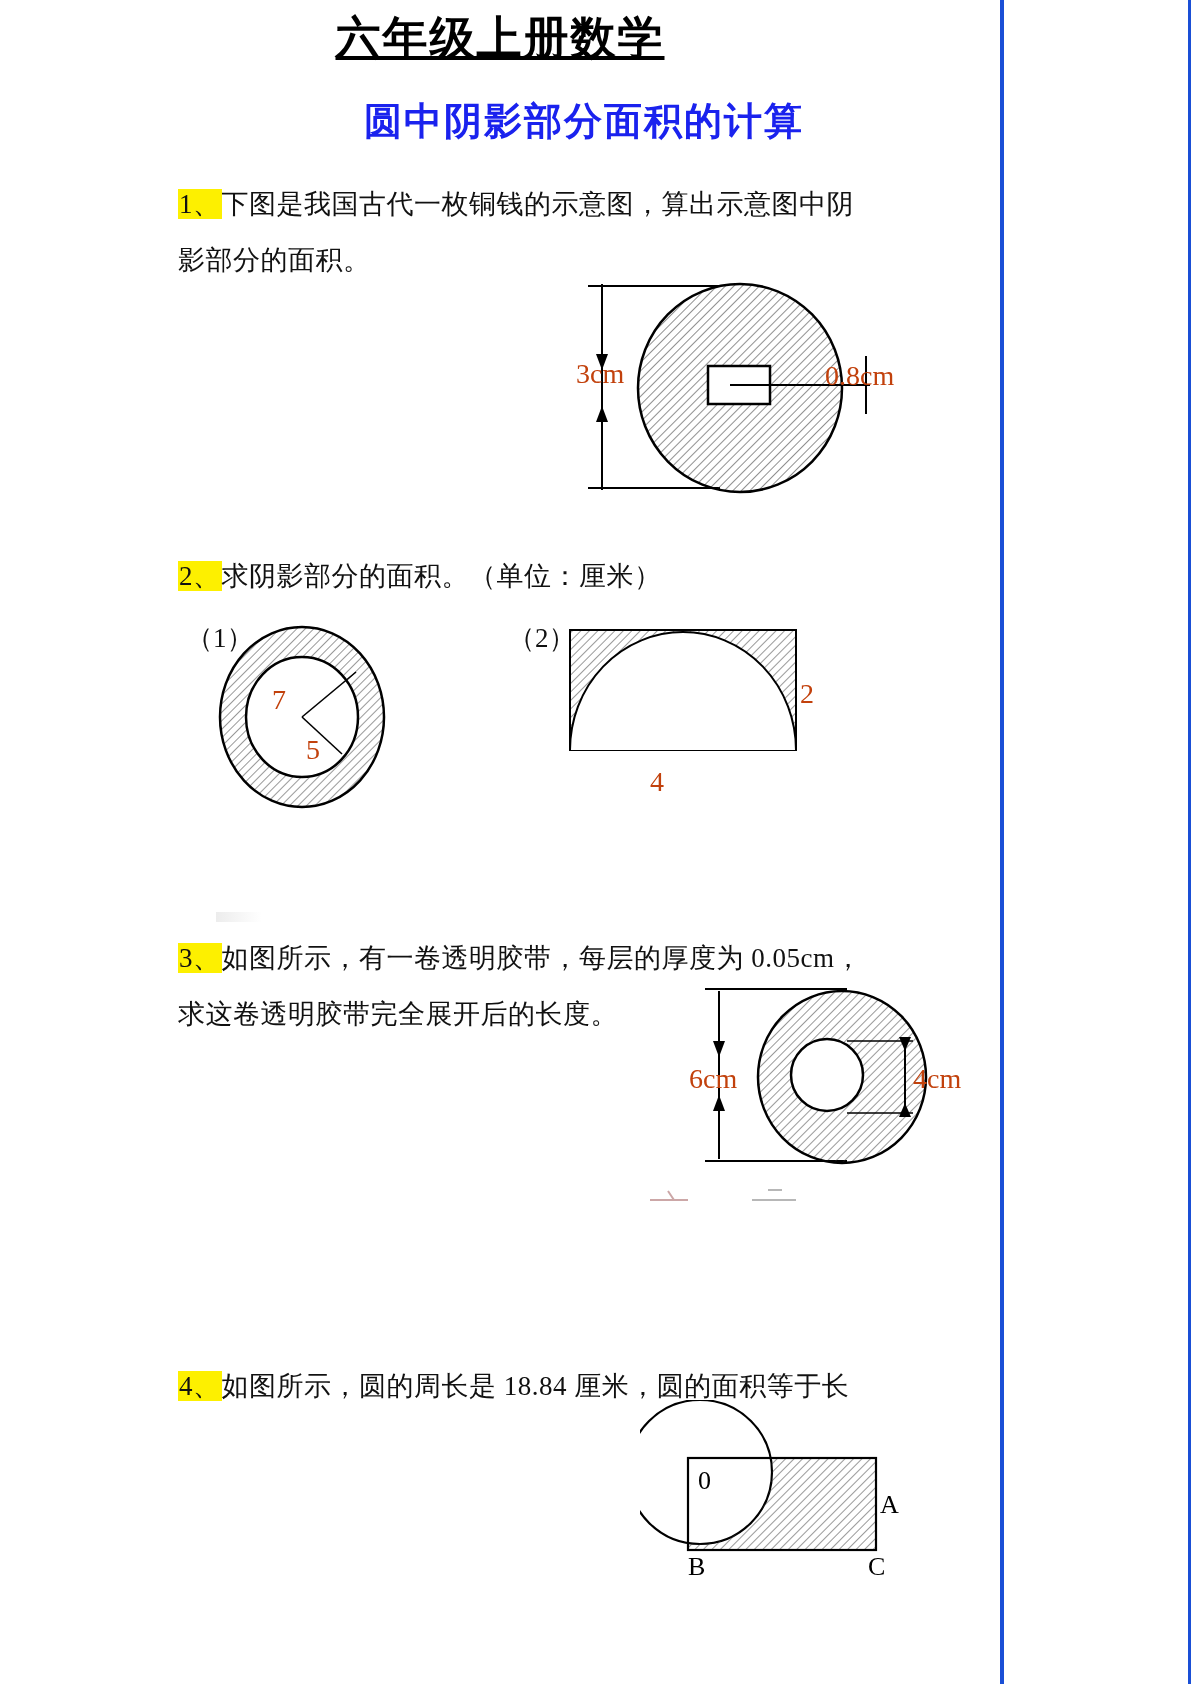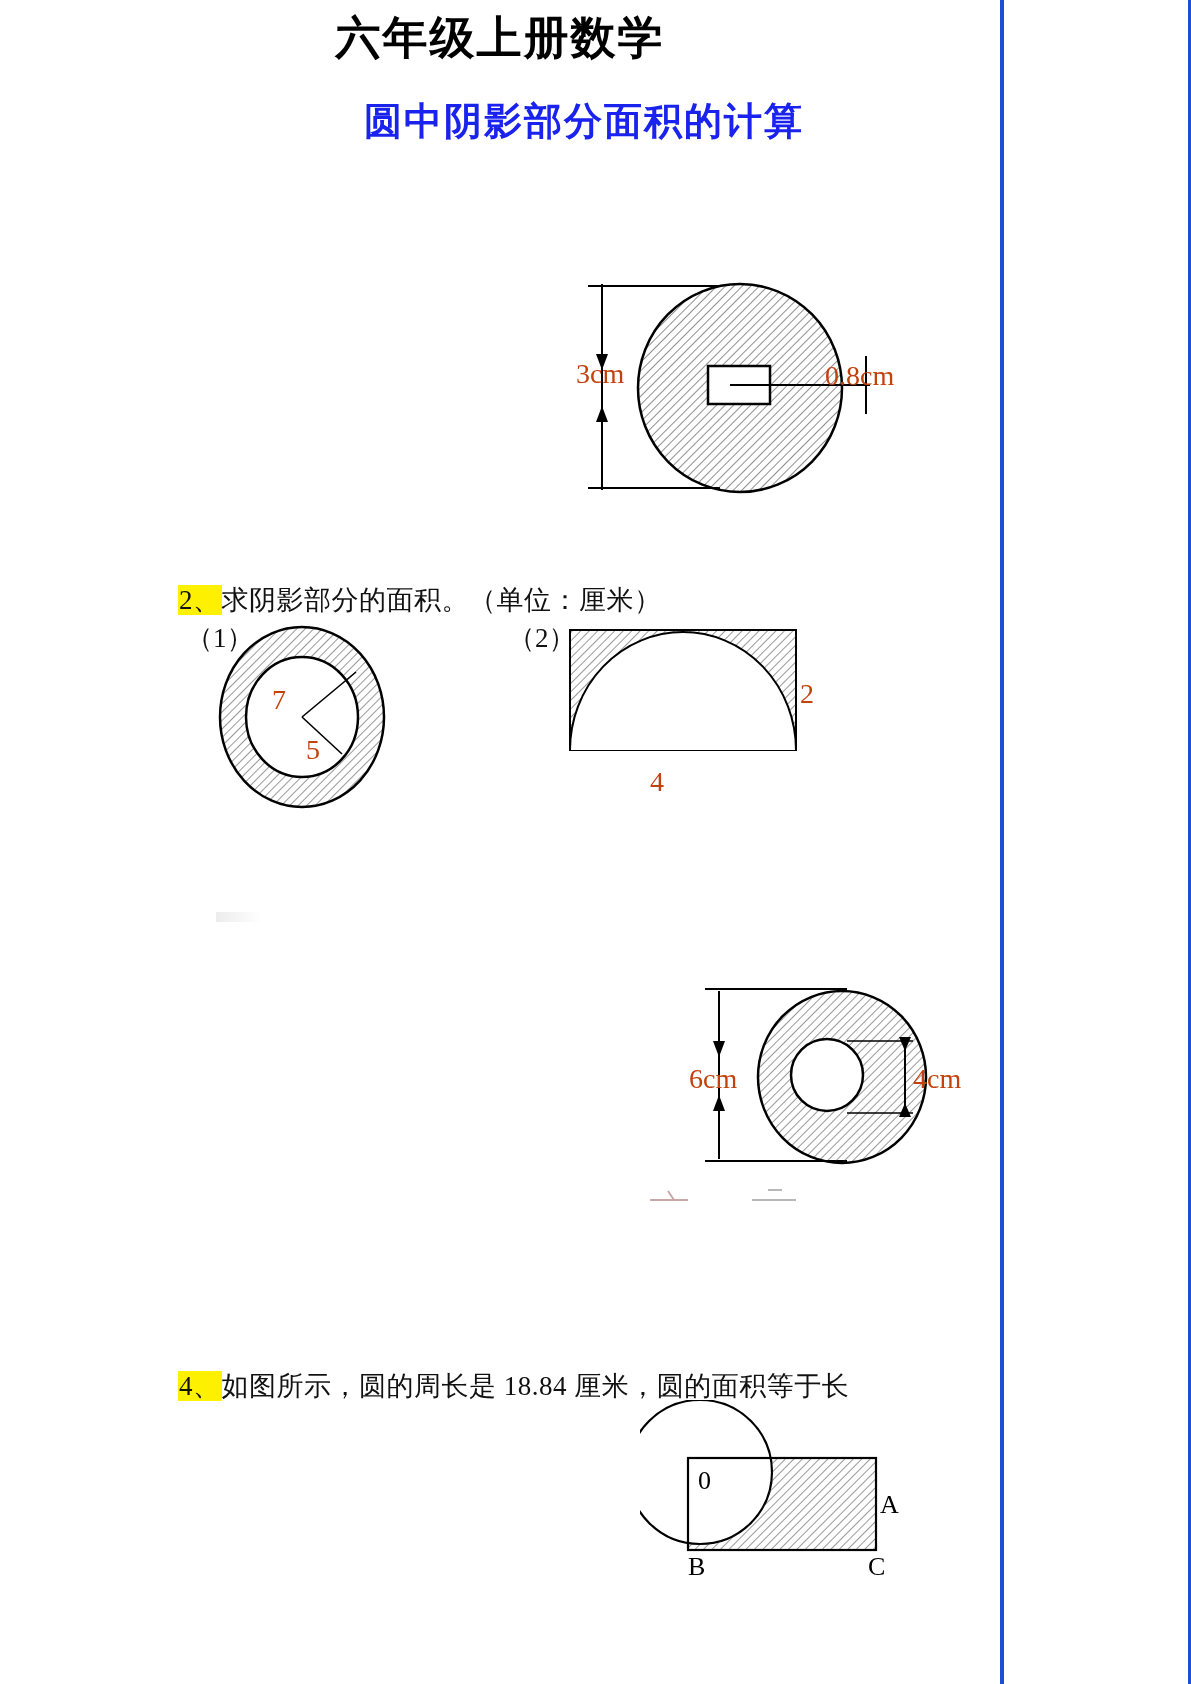--- a/index.html
+++ b/index.html
@@ -43,20 +43,21 @@
     position: absolute;
     top: 8px;
     left: 0;
     width: 1000px;
     text-align: center;
     font-family: "Liberation Serif", serif;
     font-weight: bold;
     font-size: 45px;
     color: #000;
     letter-spacing: 2px;
+    text-decoration: underline;
   }
   .title-sub {
     position: absolute;
     top: 96px;
     left: 0;
     width: 1168px;
     text-align: center;
     font-family: "Liberation Serif", serif;
     font-weight: bold;
     font-size: 38px;
@@ -108,20 +109,26 @@
 <body>
 
 <div class="page">
 
   <div class="right-rule"></div>
   <div class="right-rule2"></div>
 
   <div class="title-main">六年级上册数学</div>
   <div class="title-sub">圆中阴影部分面积的计算</div>
 
+  <div class="q-block" style="top:176px; left:178px; width:780px;">
+    <div class="q-text">
+      <span class="hl">1、</span><span>下图是我国古代一枚铜钱的示意图，算出示意图中阴</span><br>
+      <span>影部分的面积。</span>
+    </div>
+  </div>
 
   <div class="fig" style="top:278px; left:580px; width:380px; height:220px;">
     <svg width="380" height="225" viewBox="0 0 380 225">
       <defs>
         <pattern id="hatch1" width="6" height="6" patternTransform="rotate(45)" patternUnits="userSpaceOnUse">
           <line x1="0" y1="0" x2="0" y2="6" stroke="#333" stroke-width="1.1"></line>
         </pattern>
       </defs>
 
       <line x1="22" y1="6" x2="22" y2="212" stroke="#000" stroke-width="2"></line>
@@ -135,21 +142,21 @@
 
       <rect x="128" y="88" width="62" height="38" fill="#fff" stroke="#000" stroke-width="2.5"></rect>
 
       <line x1="150" y1="107" x2="290" y2="107" stroke="#000" stroke-width="2"></line>
       <line x1="286" y1="78" x2="286" y2="136" stroke="#000" stroke-width="2"></line>
     </svg>
     <div class="lbl" style="top:80px; left:-4px;">3cm</div>
     <div class="lbl" style="top:82px; left:245px;">0.8cm</div>
   </div>
 
-  <div class="q-block" style="top:572px; left:178px; width:780px;">
+  <div class="q-block" style="top:548px; left:178px; width:780px;">
     <div class="q-text">
       <span class="hl">2、</span><span>求阴影部分的面积。（单位：厘米）</span>
     </div>
   </div>
 
   <div class="paren" style="top:620px; left:186px;">（1）</div>
   <div class="paren" style="top:620px; left:508px;">（2）</div>
 
   <div class="fig" style="top:622px; left:218px; width:180px; height:190px;">
     <svg width="180" height="190" viewBox="0 0 180 190">
@@ -187,20 +194,26 @@
       <rect x="2" y="4" width="226" height="120" fill="url(#hatch3)" mask="url(#rectmask)"></rect>
       <rect x="2" y="4" width="226" height="120" fill="none" stroke="#000" stroke-width="2"></rect>
       <path d="M2,124 A113,118 0 0 1 228,124" fill="#fff" stroke="#000" stroke-width="2"></path>
     </svg>
     <div class="lbl" style="top:52px; left:232px;">2</div>
     <div class="lbl" style="top:140px; left:82px;">4</div>
   </div>
 
   <div class="smudge" style="top:912px; left:216px; width:46px; height:10px; background:linear-gradient(90deg,#ddd,#fff);"></div>
 
+  <div class="q-block" style="top:930px; left:178px; width:760px;">
+    <div class="q-text">
+      <span class="hl">3、</span><span>如图所示，有一卷透明胶带，每层的厚度为 0.05cm，</span><br>
+      <span>求这卷透明胶带完全展开后的长度。</span>
+    </div>
+  </div>
 
   <div class="fig" style="top:985px; left:650px; width:280px; height:190px;margin-left:47px;">
     <svg width="280" height="195" viewBox="0 0 280 195">
       <defs>
         <pattern id="hatch4" width="6" height="6" patternTransform="rotate(45)" patternUnits="userSpaceOnUse">
           <line x1="0" y1="0" x2="0" y2="6" stroke="#333" stroke-width="1"></line>
         </pattern>
         <mask id="tapemask">
           <ellipse cx="145" cy="92" rx="84" ry="86" fill="#fff"></ellipse>
           <ellipse cx="130" cy="90" rx="36" ry="36" fill="#000"></ellipse>

